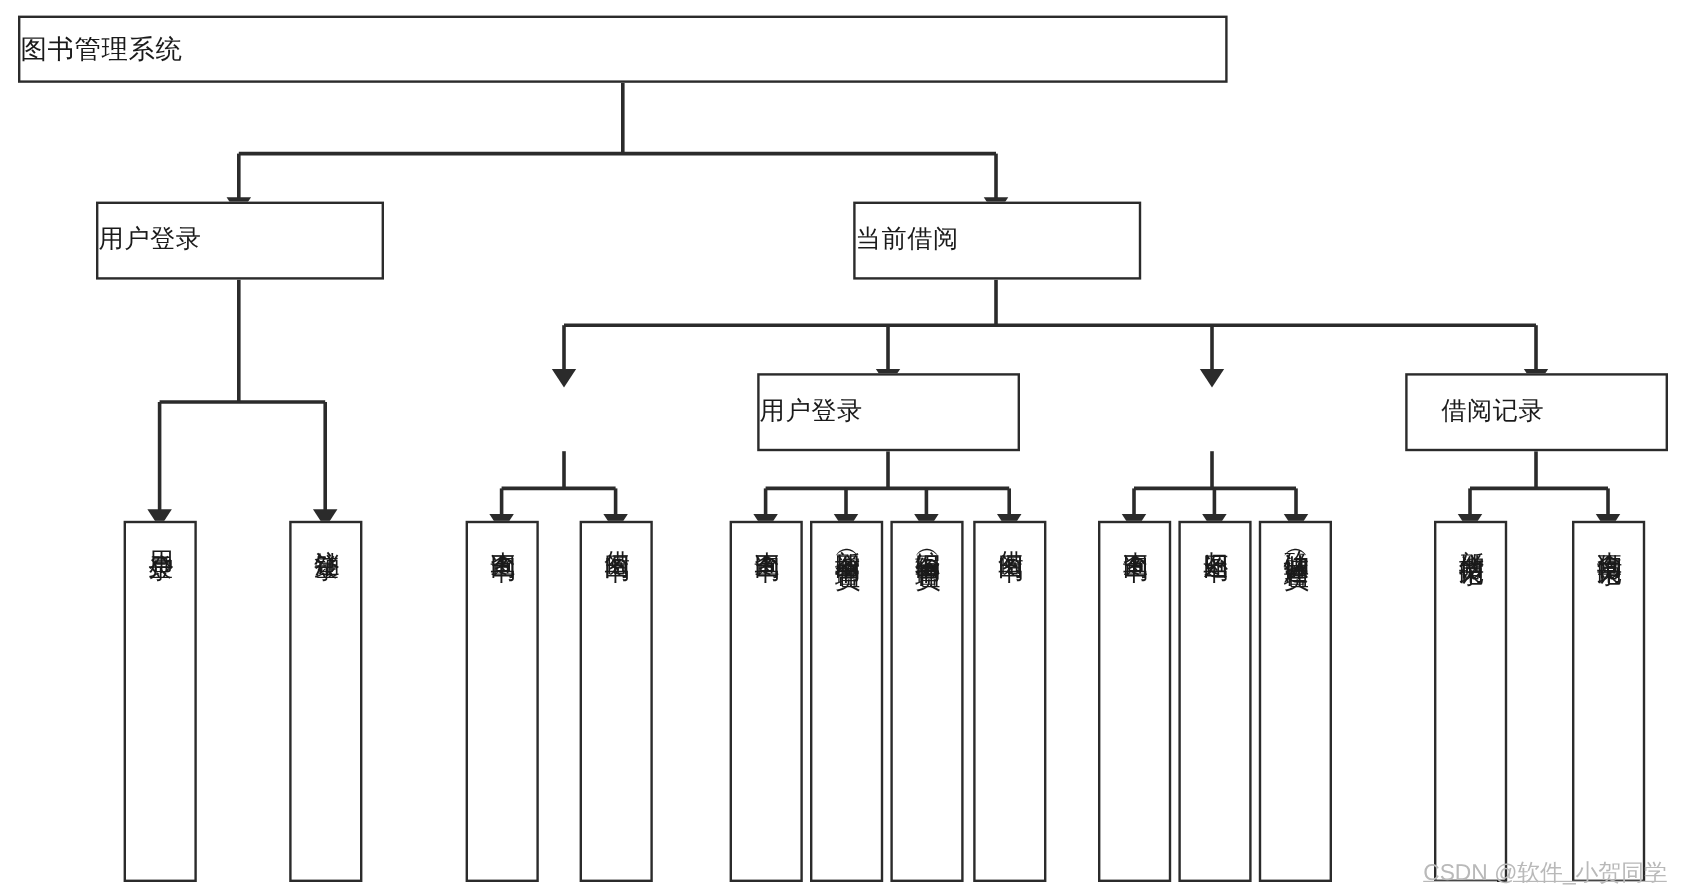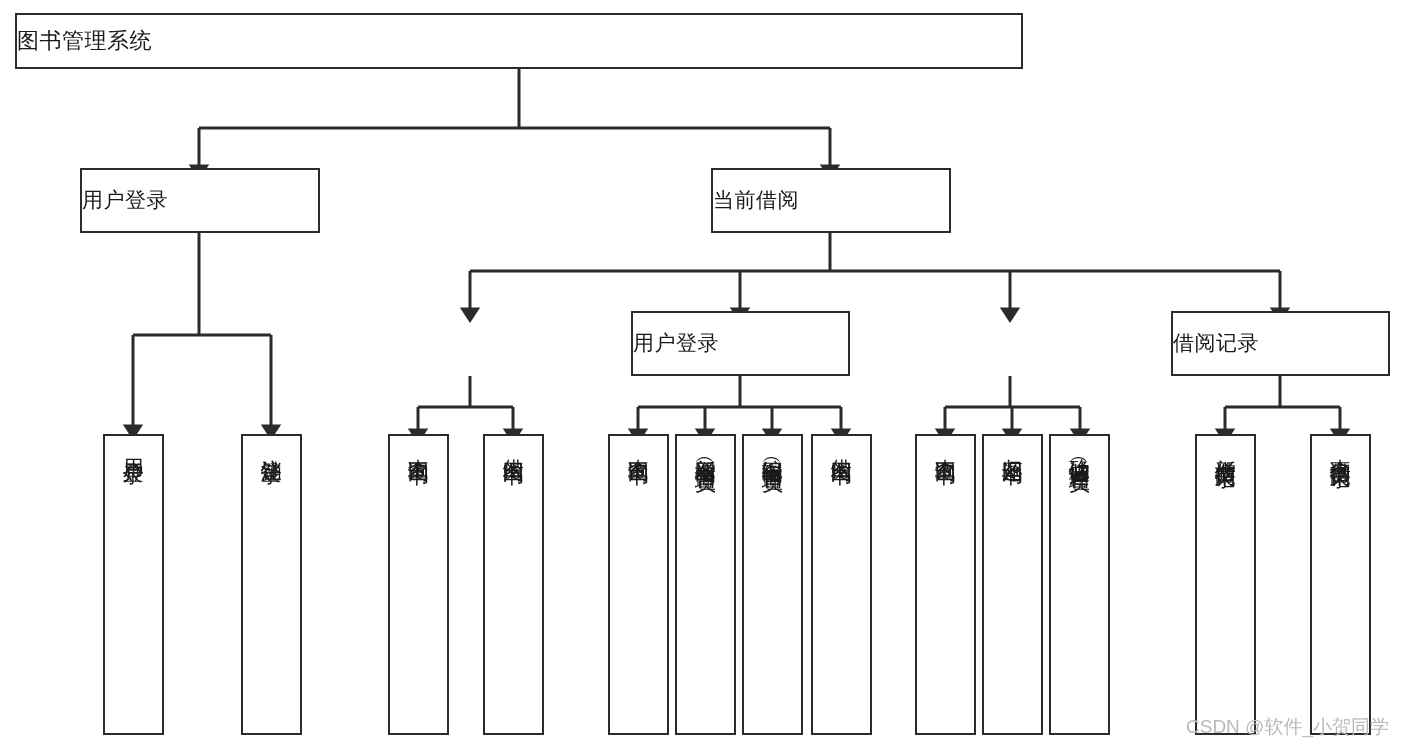--- a/index.html
+++ b/index.html
@@ -71,20 +71,21 @@
   }
   .watermark {
     position: absolute;
     left: 1186px;
     top: 714px;
     font-size: 19px;
     color: #b9b9b9;
     white-space: nowrap;
     z-index: 6;
     font-family: "Liberation Sans", "DejaVu Sans", sans-serif;
+    text-decoration: underline;
   }
 </style>
 </head>
 <body>
 
 <div id="canvas">
 
   <svg id="wires" viewBox="0 0 1405 747" xmlns="http://www.w3.org/2000/svg">
     <defs>
       <marker id="arrowhead" markerWidth="9" markerHeight="9" refX="1.2" refY="4.0" orient="auto" markerUnits="strokeWidth">
@@ -145,21 +146,21 @@
   <div class="node h" style="left:80px; top:168px; width:240px; height:65px;">
     <span class="lbl">用户登录</span>
   </div>
   <div class="node h" style="left:711px; top:168px; width:240px; height:65px;">
     <span class="lbl">当前借阅</span>
   </div>
 
   <div class="node h" style="left:631px; top:311px; width:219px; height:65px;">
     <span class="lbl">用户登录</span>
   </div>
-  <div class="node h" style="left:1171px; top:311px; width:219px; height:65px;">
+  <div class="node h" style="left:1171px; top:311px; width:219px; height:65px;padding-left:28px;">
     <span class="lbl">借阅记录</span>
   </div>
 
   <div class="node v" style="left:103px; top:434px; width:61px; height:301px;">
     <span class="lbl">用户登录</span>
   </div>
   <div class="node v" style="left:241px; top:434px; width:61px; height:301px;">
     <span class="lbl">注销登录</span>
   </div>
 

